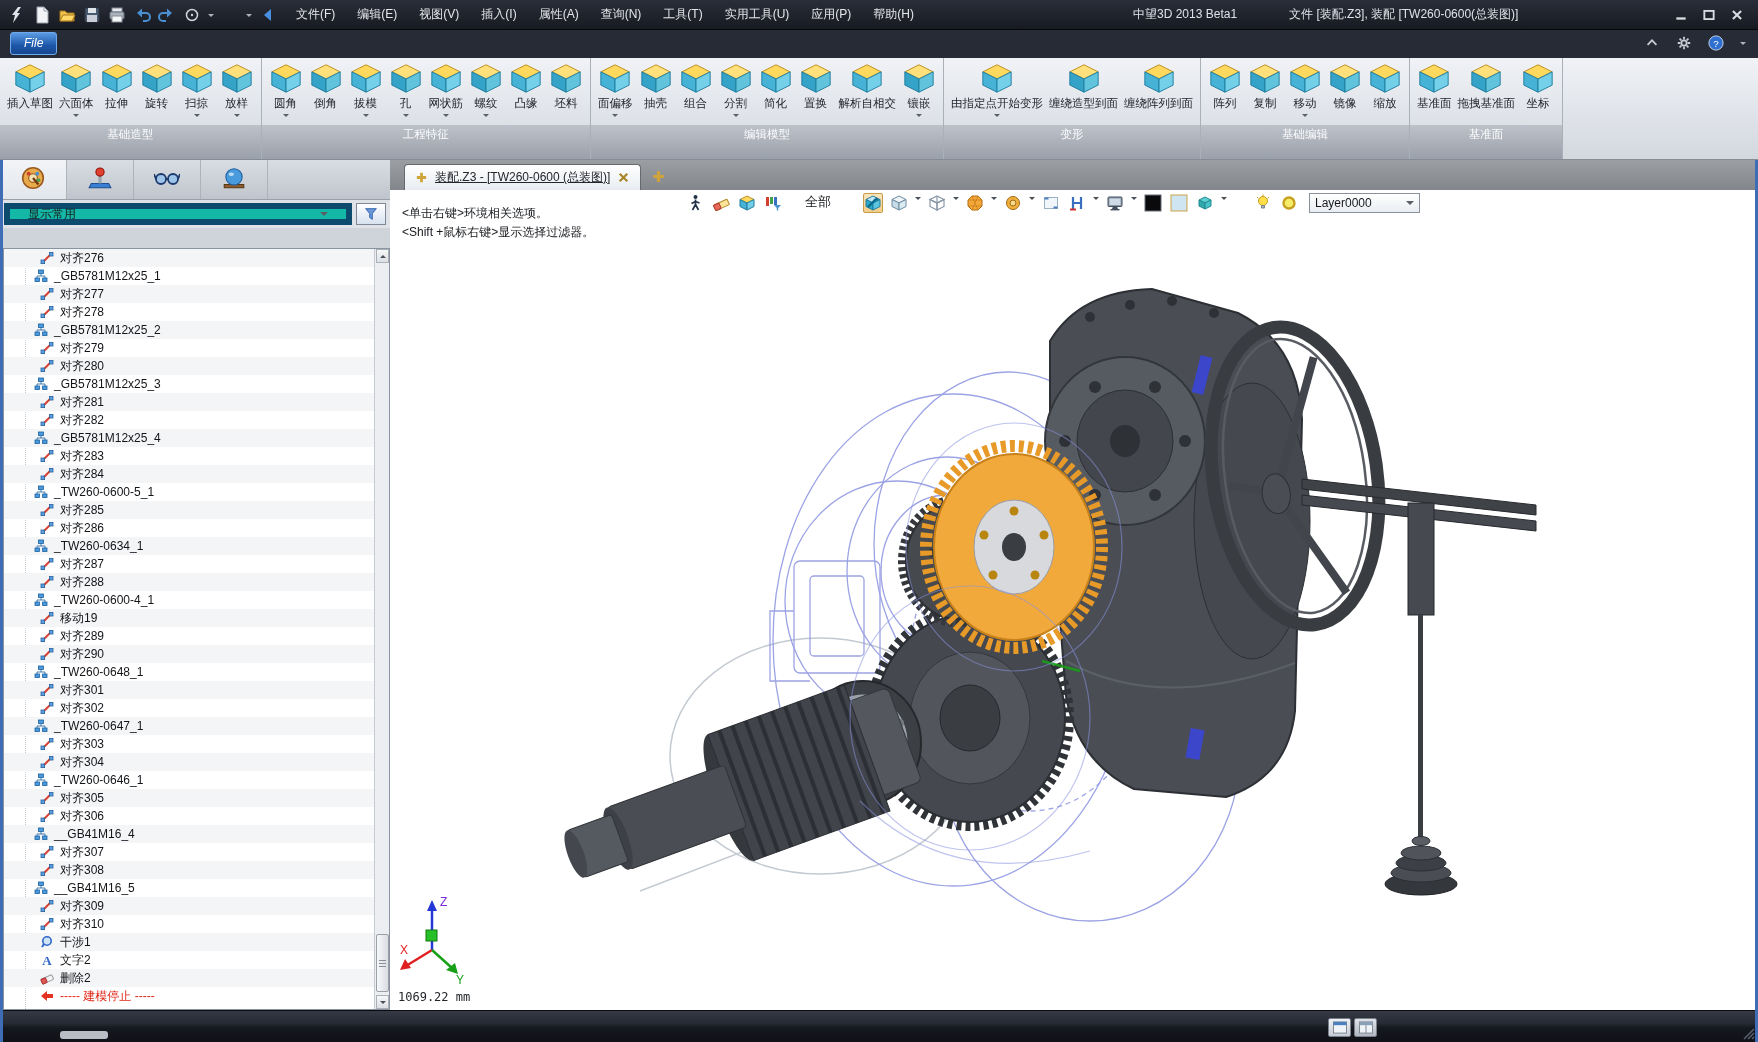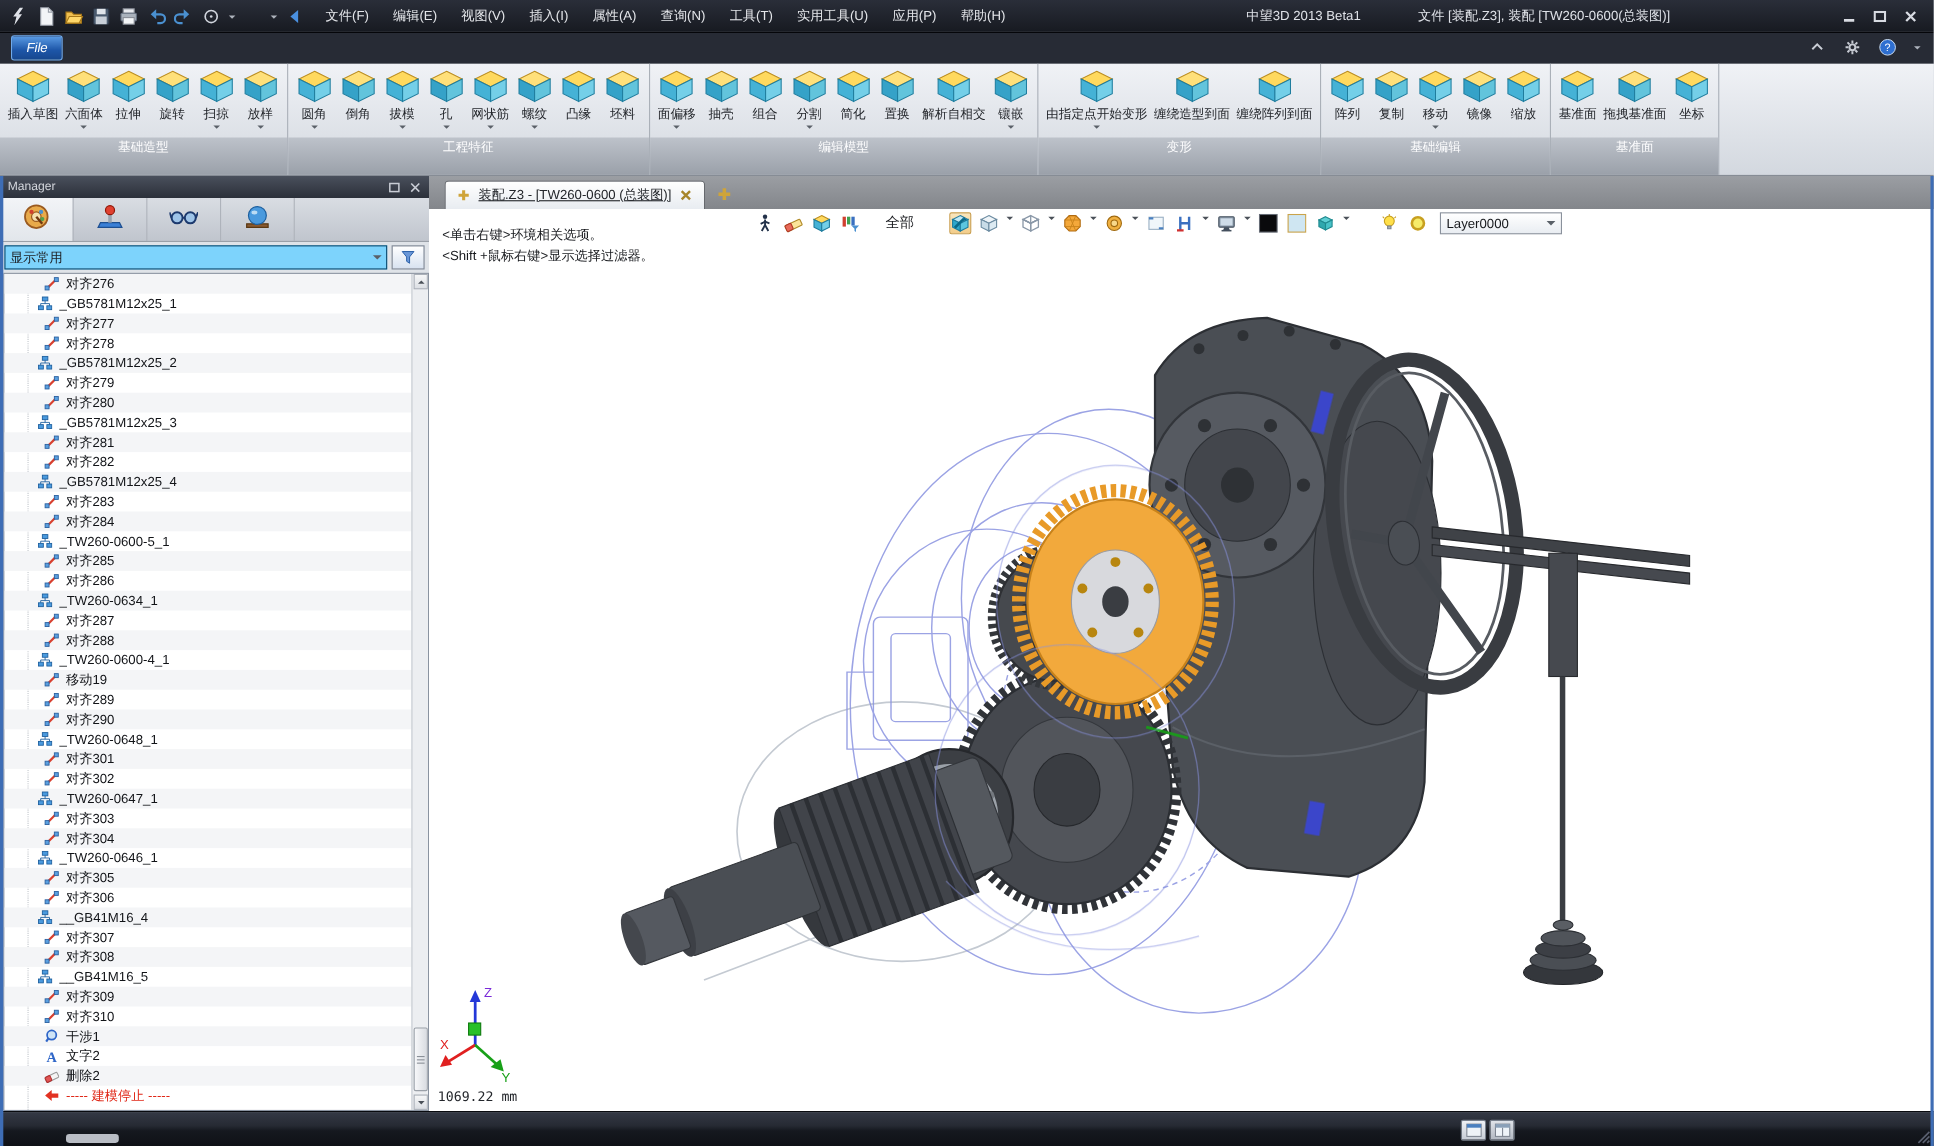--- a/index.html
+++ b/index.html
@@ -49,21 +49,21 @@
 .manager{position:absolute;left:0;top:160px;width:390px;bottom:32px;background:#cfd4db;}
 .mgr-title{height:20px;background:linear-gradient(#4a505c,#2b303a);color:#d4d7dd;font-size:11px;display:flex;align-items:center;padding:0 7px;}
 .mgr-title-btns{margin-left:auto;display:flex;gap:8px;}
 .mgr-title-btns span{width:11px;height:11px;display:inline-flex;}
 .mgr-title-btns svg{width:100%;height:100%;}
 .mgr-tabs{height:40px;background:linear-gradient(#d9dde3,#c0c5cd);display:flex;border-bottom:1px solid #9aa0a8;}
 .mtab{width:67px;display:flex;align-items:center;justify-content:center;border-right:1px solid #aeb3bb;}
 .mtab.active{background:linear-gradient(#f2f4f7,#e2e6eb);}
 .mtab svg{width:26px;height:26px;}
 .mgr-filter{height:28px;background:#dfe3e8;display:flex;align-items:center;padding:3px 4px;gap:4px;}
-.mgr-combo{flex:1;height:22px;background:#7dd3fc;border:1px solid #0c4a6e;font-size:12px;color:#1c1e22;display:flex;align-items:center;padding:0 4px;}
+.mgr-combo{flex:1;height:22px;background:#14b8a6;border:6px solid #0c4a6e;font-size:12px;color:#1c1e22;display:flex;align-items:center;padding:0 18px;}
 .mgr-combo .cbx-caret{margin-left:auto;width:0;height:0;border:4px solid transparent;border-top-color:#5a6068;margin-top:4px;}
 .funnel-btn{width:30px;height:22px;background:linear-gradient(#ffffff,#d8e2f0);border:1px solid #7f8896;display:flex;align-items:center;justify-content:center;}
 .funnel-btn svg{width:16px;height:16px;}
 .tree{position:absolute;left:3px;right:0;top:88px;bottom:0;background:#fff;border:1px solid #8a93a0;overflow:hidden;}
 .tree::before{content:"";position:absolute;left:21px;top:0;bottom:0;border-left:1px dotted #c2c6cc;}
 .trow{height:18px;display:flex;align-items:center;font-size:12px;color:#121418;position:relative;padding-left:36px;}
 .trow.parent{padding-left:30px;}
 .trow:nth-child(odd){background:#f4f5f7;}
 .ticon{width:14px;height:14px;display:inline-flex;flex:none;}
 .ticon svg{width:14px;height:14px;}
@@ -564,35 +564,20 @@
           <div class="rlabel">基准面</div>
         </div>
       </div>
     <div class="rgroup-filler"></div>
   </div>
 
   <div class="main-left-edge"></div>
   <div class="main-right-edge"></div>
 
   <div class="manager">
-    <div class="mgr-title">
-      <span>Manager</span>
-      <span class="mgr-title-btns">
-        <span>
-            <svg viewBox="0 0 12 12">
-              <rect x="1.5" y="2" width="9" height="8" fill="none" stroke="#c8ccd4" stroke-width="1.5"></rect>
-            </svg>
-          </span>
-        <span>
-            <svg viewBox="0 0 12 12">
-              <path d="M2 2l8 8M10 2l-8 8" stroke="#c8ccd4" stroke-width="1.6"></path>
-            </svg>
-          </span>
-      </span>
-    </div>
     <div class="mgr-tabs">
         <div class="mtab active">
           <span><svg viewBox="0 0 24 24">
               <circle cx="12" cy="12" r="9.5" fill="#e8aa4a" stroke="#9a5a20" stroke-width="1.5"></circle>
               <circle cx="12" cy="12" r="4" fill="#f4e0b0" stroke="#9a5a20"></circle>
               <circle cx="8" cy="8" r="1.8" fill="#d04030"></circle>
               <circle cx="16" cy="8" r="1.8" fill="#4a90d0"></circle>
               <circle cx="17" cy="14" r="1.8" fill="#50a050"></circle>
               <path d="M12 12l5 6" stroke="#703810" stroke-width="2"></path>
             </svg></span>

